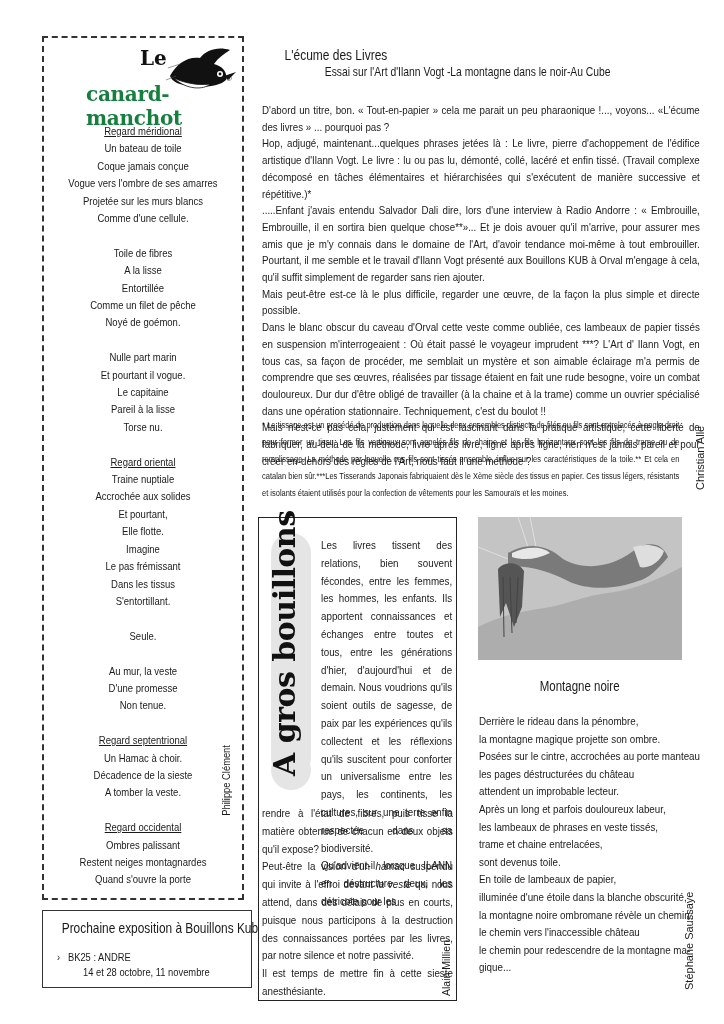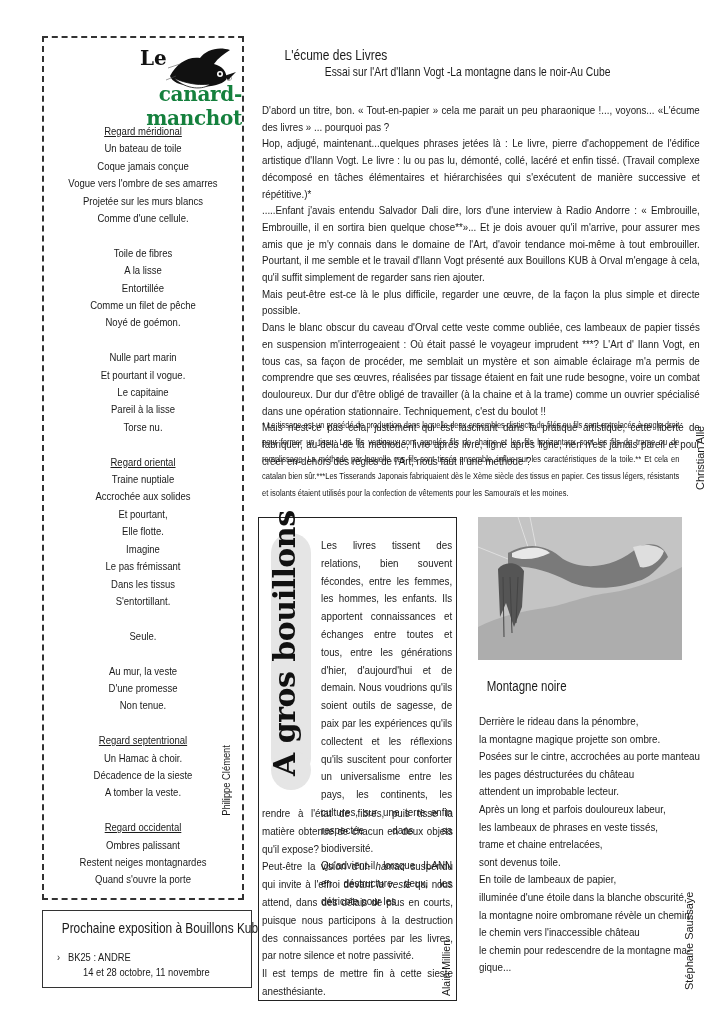--- a/index.html
+++ b/index.html
@@ -3,21 +3,21 @@
 <meta charset="utf-8">
 <style>
   html, body { margin: 0; padding: 0; background: #ffffff; }
   body { width: 724px; height: 1024px; position: relative; overflow: hidden;
          font-family: "Liberation Sans", sans-serif; color: #1a1a1a; }
   .narrow { font-family: "Liberation Sans", sans-serif; font-stretch: condensed; }
 
   
   .poem-box { position: absolute; left: 42px; top: 36px; width: 202px; height: 864px;
               border: 2px dashed #333; box-sizing: border-box; }
-  .logo { position: absolute; left: 0; top: 6px; width: 198px; height: 62px; text-align: right; }
+  .logo { position: absolute; left: 0; top: 6px; width: 198px; height: 62px; }
   .logo-le { position: absolute; left: 96px; top: 2px; font-family: "DejaVu Serif", serif;
              font-weight: bold; font-size: 20px; color: #111; }
   .logo-name { position: absolute; left: 42px; top: 38px; font-family: "DejaVu Serif", serif;
                font-weight: bold; font-size: 20px; color: #15803d; letter-spacing: -0.3px; }
   .logo-bird { position: absolute; left: 122px; top: 2px; width: 72px; height: 46px; }
   .poem { position: absolute; left: 0; top: 84px; width: 198px; text-align: center;
           font-size: 11.6px; line-height: 17.4px; transform: scaleX(0.82); transform-origin: center top; }
   .poem .stanza { margin-bottom: 17.4px; }
   .poem .heading { text-decoration: underline; }
   .poem .line { display: block; white-space: nowrap; }
@@ -62,21 +62,21 @@
   .gb-text-wide { position: absolute; left: 3px; top: 287px; width: 230px; font-size: 11.8px; line-height: 17.8px;
                   text-align: justify; transform: scaleX(0.83); transform-origin: left top; }
   .gb-text p, .gb-text-wide p { margin: 0; }
   .sig-gb { position: absolute; left: 181px; top: 478px; font-size: 10.5px; white-space: nowrap;
             transform: rotate(-90deg); transform-origin: left top; }
 
   
   .photo { position: absolute; left: 478px; top: 517px; width: 204px; height: 143px; overflow: hidden;
            background: linear-gradient(180deg, #bdbdbd 0%, #c8c8c8 50%, #b3b3b3 100%); }
   .photo svg { width: 100%; height: 100%; display: block; }
-  .photo-caption { position: absolute; left: 478px; top: 678px; width: 204px; font-size: 14px; white-space: nowrap; }
+  .photo-caption { position: absolute; left: 478px; top: 678px; width: 204px; text-align: center; font-size: 14px; white-space: nowrap; }
   .photo-caption span { display: inline-block; transform: scaleX(0.82); }
 
   .poem2 { position: absolute; left: 479px; top: 713px; width: 240px; font-size: 11.8px; line-height: 17.6px;
            transform: scaleX(0.83); transform-origin: left top; }
   .poem2 .line { display: block; white-space: nowrap; }
   .sig-right2 { position: absolute; left: 683px; top: 990px; font-size: 11px; white-space: nowrap;
                 transform: rotate(-90deg); transform-origin: left top; }
   em { font-style: italic; }
 </style>
 </head>

